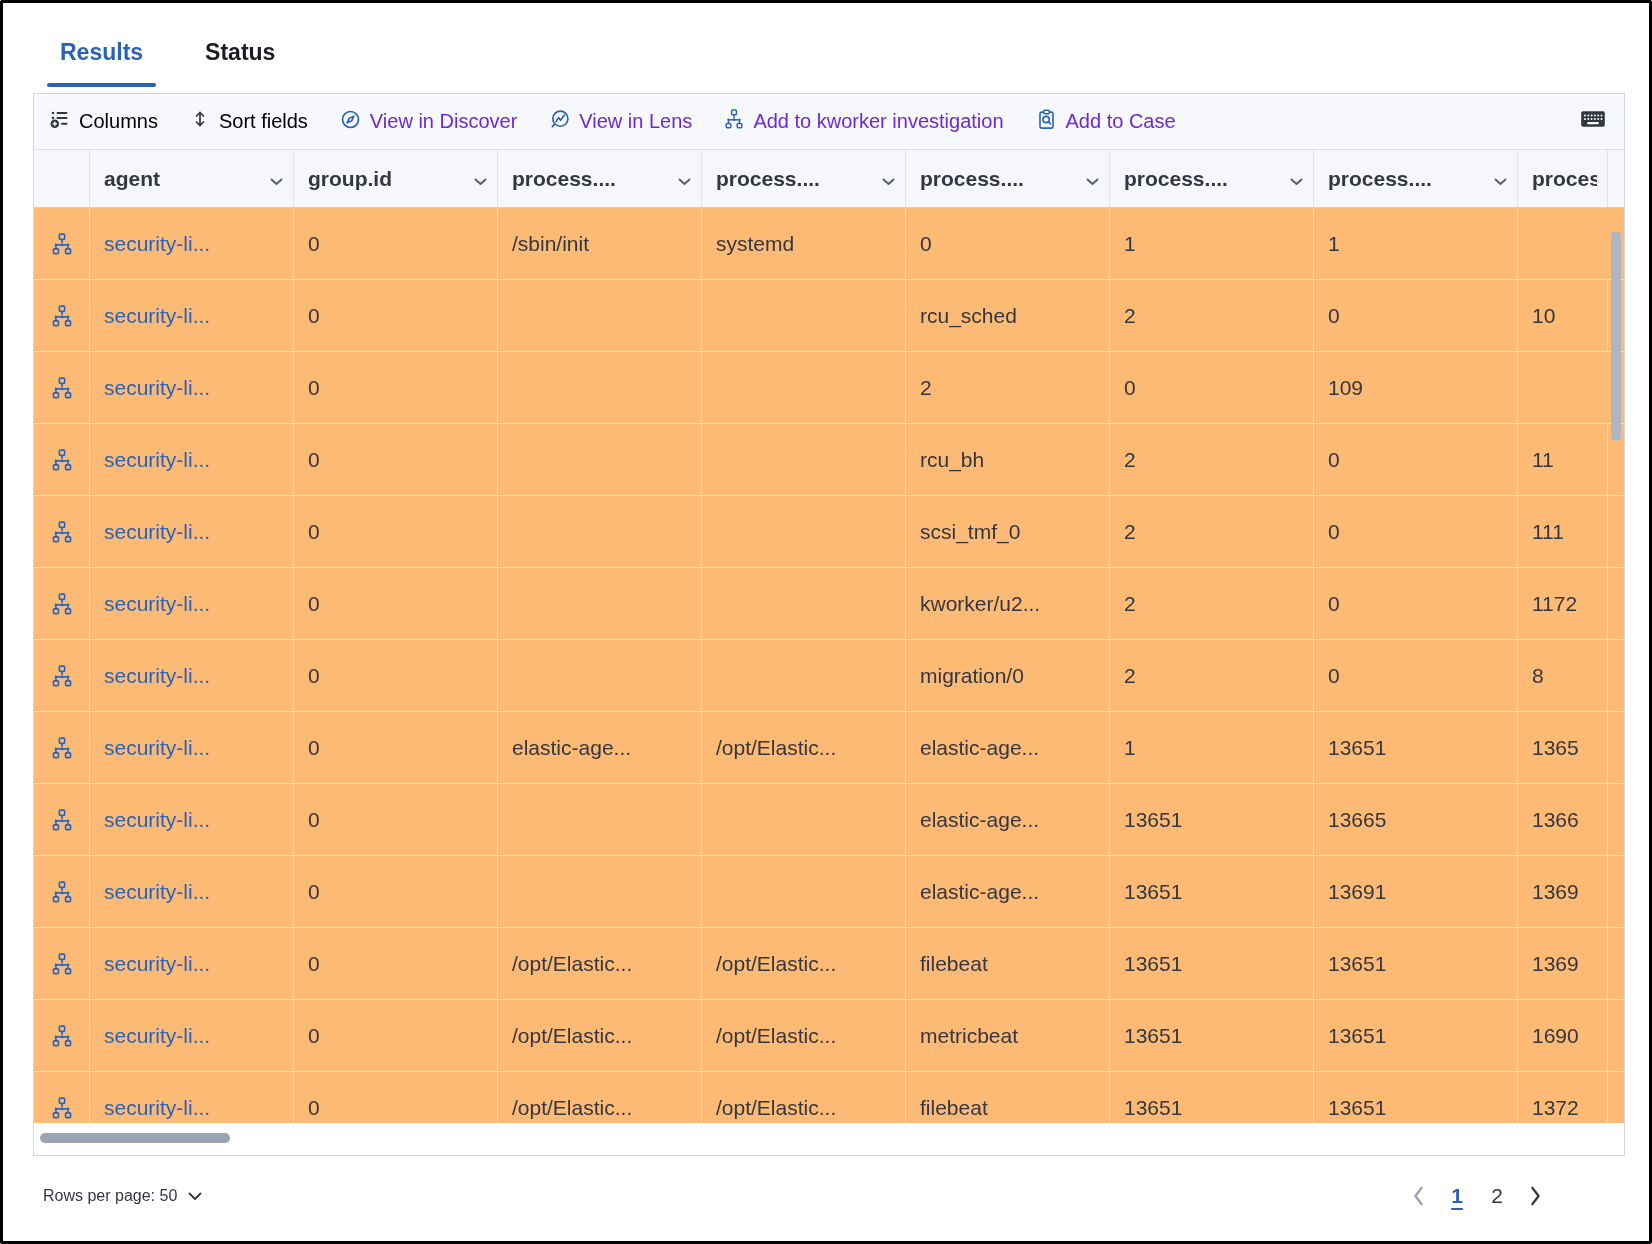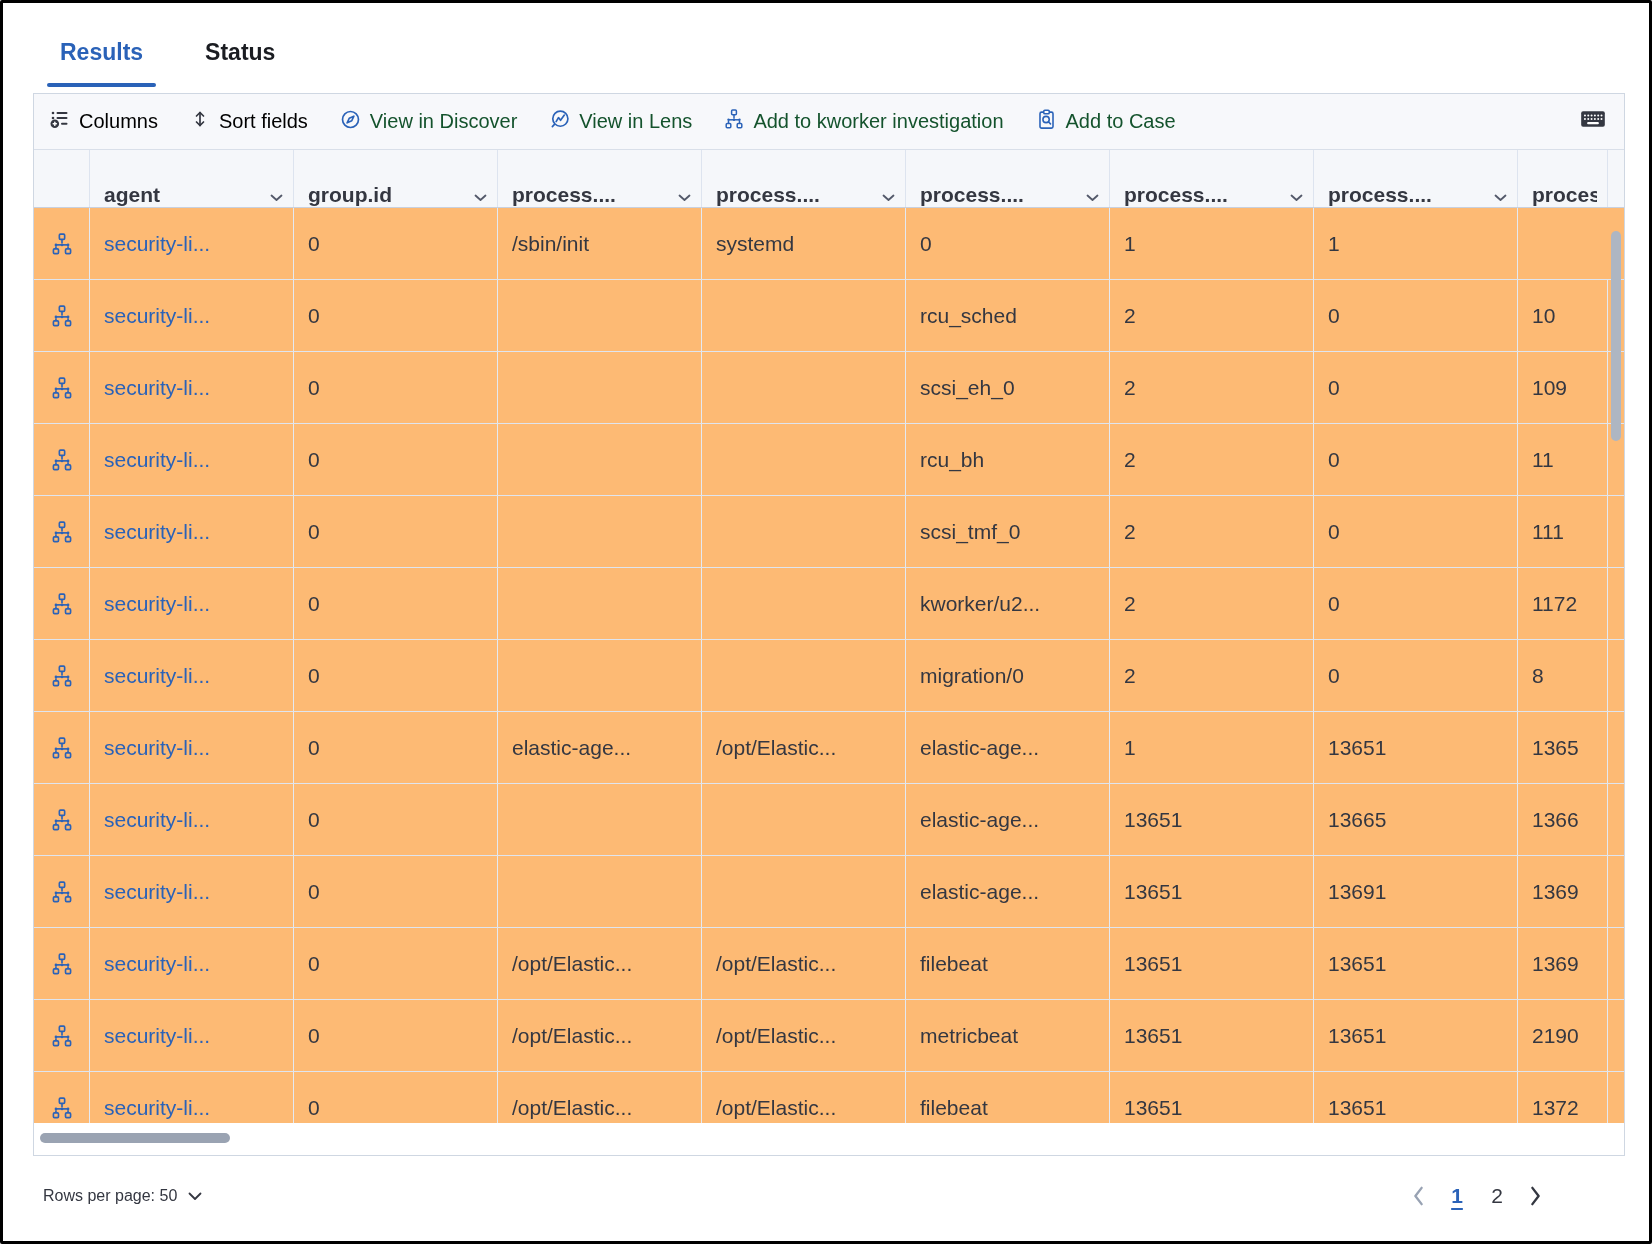--- a/index.html
+++ b/index.html
@@ -24,33 +24,33 @@
   .grid-box { position:absolute; top:90px; left:30px; width:1592px; height:1063px;
               background:#ffffff; border:1px solid #cfd7e2; }
 
   
   .toolbar { display:flex; align-items:center; height:56px; padding:0 16px;
              background:#f7f8fb; border-bottom:1px solid #d9dfe9; }
   .tool-btn { display:inline-flex; align-items:center; gap:9px; margin-right:32px;
               background:none; border:none; font-size:20px; cursor:pointer;
               font-family:"Liberation Sans", sans-serif; }
   .tool-dark { color:#000000; }
-  .tool-blue { color:#14532d; }
+  .tool-blue { color:#6d28d9; }
   .kbd-btn { margin-left:auto; margin-right:2px; }
   .tool-btn svg { flex-shrink:0; }
 
   
   .header-row { display:flex; height:58px; background:#f5f7fa; border-bottom:1px solid #c8d0de; }
   .hcell { display:flex; align-items:center; padding:0 10px 0 14px; font-size:21px;
            font-weight:700; color:#343741; white-space:nowrap; overflow:hidden;
            border-right:1px solid #dde4ef; cursor:pointer; }
   .hlabel { overflow:hidden; }
   .hchev { margin-left:auto; flex-shrink:0; }
   .header-row > :nth-child(1) { flex:0 0 56px; padding:0; }
-  .header-row > :nth-child(n+2) { flex:0 0 204px;align-items:flex-end; }
+  .header-row > :nth-child(n+2) { flex:0 0 204px; }
   .header-row > :nth-child(9) { flex:0 0 90px; }
 
   
   .body-clip { height:915px; overflow:hidden; }
   .grid-row { display:flex; height:72px; border-bottom:1px solid #dfe5ef; background:#fdba74; }
   .cell { display:flex; align-items:center; padding:0 10px 0 14px; font-size:21px;
           color:#343741; white-space:nowrap; overflow:hidden; border-right:1px solid #e4e9f2; }
   .grid-row > :nth-child(1) { flex:0 0 56px; padding:0; justify-content:center; cursor:pointer; }
   .grid-row > :nth-child(n+2) { flex:0 0 204px; }
   .grid-row > :nth-child(9) { flex:0 0 90px; }
@@ -300,21 +300,20 @@
               <line x1="4.5" y1="12" x2="4.5" y2="14.2"></line>
               <line x1="15.5" y1="12" x2="15.5" y2="14.2"></line>
               <rect x="2.2" y="14.4" width="4.6" height="4.4" rx="1"></rect>
               <rect x="13.2" y="14.4" width="4.6" height="4.4" rx="1"></rect>
             </svg>
           </div>
           <a class="cell cell-agent">security-li...</a>
           <div class="cell">0</div>
           <div class="cell"></div>
           <div class="cell"></div>
-          <div class="cell">scsi_eh_0</div>
           <div class="cell">2</div>
           <div class="cell">0</div>
           <div class="cell">109</div>
         </div>
         <div class="grid-row">
           <div class="cell">
             <svg width="22" height="22" viewBox="0 0 20 20" fill="none" stroke="#2a62b8" stroke-width="1.5">
               <rect x="7.6" y="1" width="4.8" height="4.8" rx="1"></rect>
               <line x1="10" y1="5.8" x2="10" y2="9.4"></line>
               <line x1="4.5" y1="10.8" x2="15.5" y2="10.8"></line>
@@ -519,21 +518,21 @@
               <rect x="13.2" y="14.4" width="4.6" height="4.4" rx="1"></rect>
             </svg>
           </div>
           <a class="cell cell-agent">security-li...</a>
           <div class="cell">0</div>
           <div class="cell">/opt/Elastic...</div>
           <div class="cell">/opt/Elastic...</div>
           <div class="cell">metricbeat</div>
           <div class="cell">13651</div>
           <div class="cell">13651</div>
-          <div class="cell">2190</div>
+          <div class="cell">1690</div>
         </div>
         <div class="grid-row">
           <div class="cell">
             <svg width="22" height="22" viewBox="0 0 20 20" fill="none" stroke="#2a62b8" stroke-width="1.5">
               <rect x="7.6" y="1" width="4.8" height="4.8" rx="1"></rect>
               <line x1="10" y1="5.8" x2="10" y2="9.4"></line>
               <line x1="4.5" y1="10.8" x2="15.5" y2="10.8"></line>
               <circle cx="4.5" cy="10.8" r="1.2" fill="#2a62b8" stroke="none"></circle>
               <circle cx="10" cy="10.8" r="1.2" fill="#2a62b8" stroke="none"></circle>
               <circle cx="15.5" cy="10.8" r="1.2" fill="#2a62b8" stroke="none"></circle>

